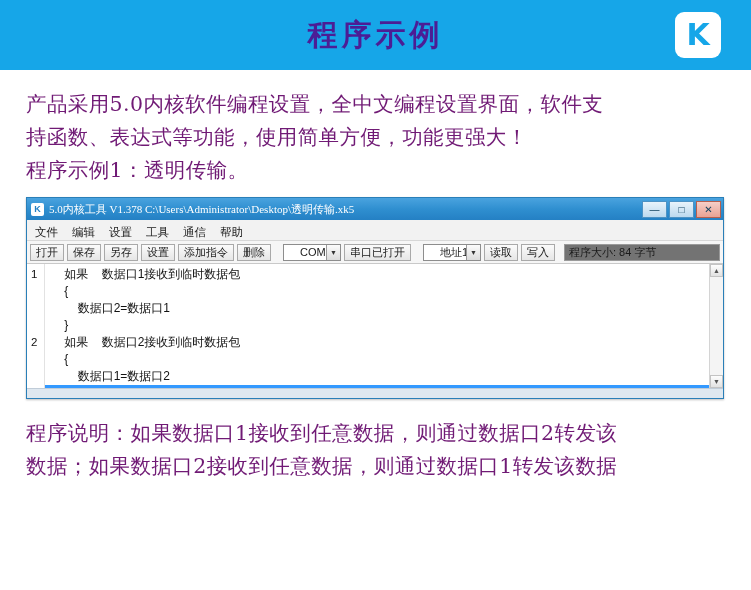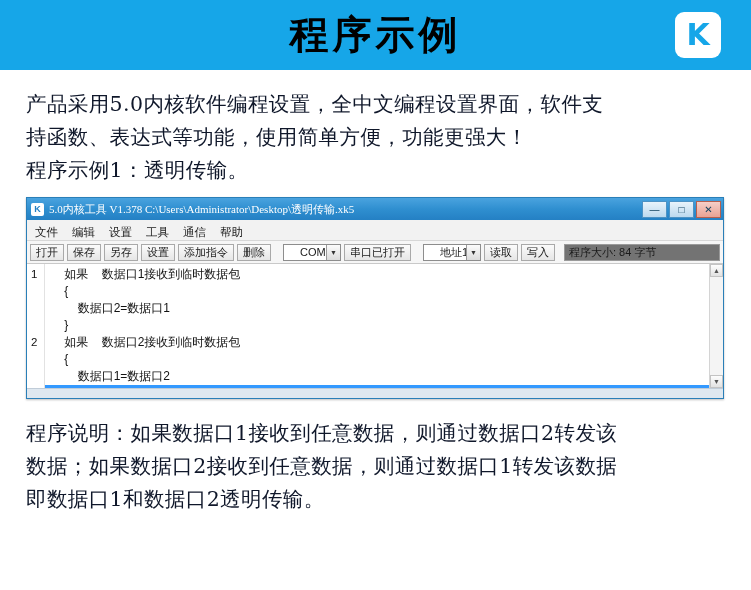--- a/index.html
+++ b/index.html
@@ -18,24 +18,24 @@
   .banner {
     position: relative;
     width: 751px;
     height: 70px;
     background: #16a6e8;
     display: flex;
     align-items: center;
     justify-content: center;
   }
   .banner-title {
-    color: #000000;
+    color: #4c1d95;
     font-family: "DejaVu Serif", serif;
     font-weight: bold;
-    font-size: 39px;
+    font-size: 30px;
     letter-spacing: 4px;
   }
   .logo {
     position: absolute;
     right: 30px;
     top: 50%;
     transform: translateY(-50%);
     width: 46px;
     height: 46px;
     border-radius: 9px;
@@ -52,21 +52,21 @@
     line-height: 30px;
   }
 
   
   .content {
     padding: 18px 26px 0 26px;
   }
   .para {
     font-family: "DejaVu Serif", serif;
     font-size: 20.5px;
-    color: #0f172a;
+    color: #701a75;
     line-height: 33px;
     letter-spacing: 0.4px;
     margin: 0;
   }
 
   
   .app-window {
     margin: 10px 26px 0 26px;
     width: 698px;
     border: 1px solid #2a7fb8;
@@ -363,14 +363,13 @@
       <div class="arrow">▼</div>
     </div>
   </div>
 
   <div class="statusline"></div>
 </div>
 
 <div class="content" style="">
   <p class="para">程序说明：如果数据口1接收到任意数据，则通过数据口2转发该</p>
   <p class="para">数据；如果数据口2接收到任意数据，则通过数据口1转发该数据</p>
-  <p class="para">即数据口1和数据口2透明传输。</p>
 </div>
 
 </body></html>

